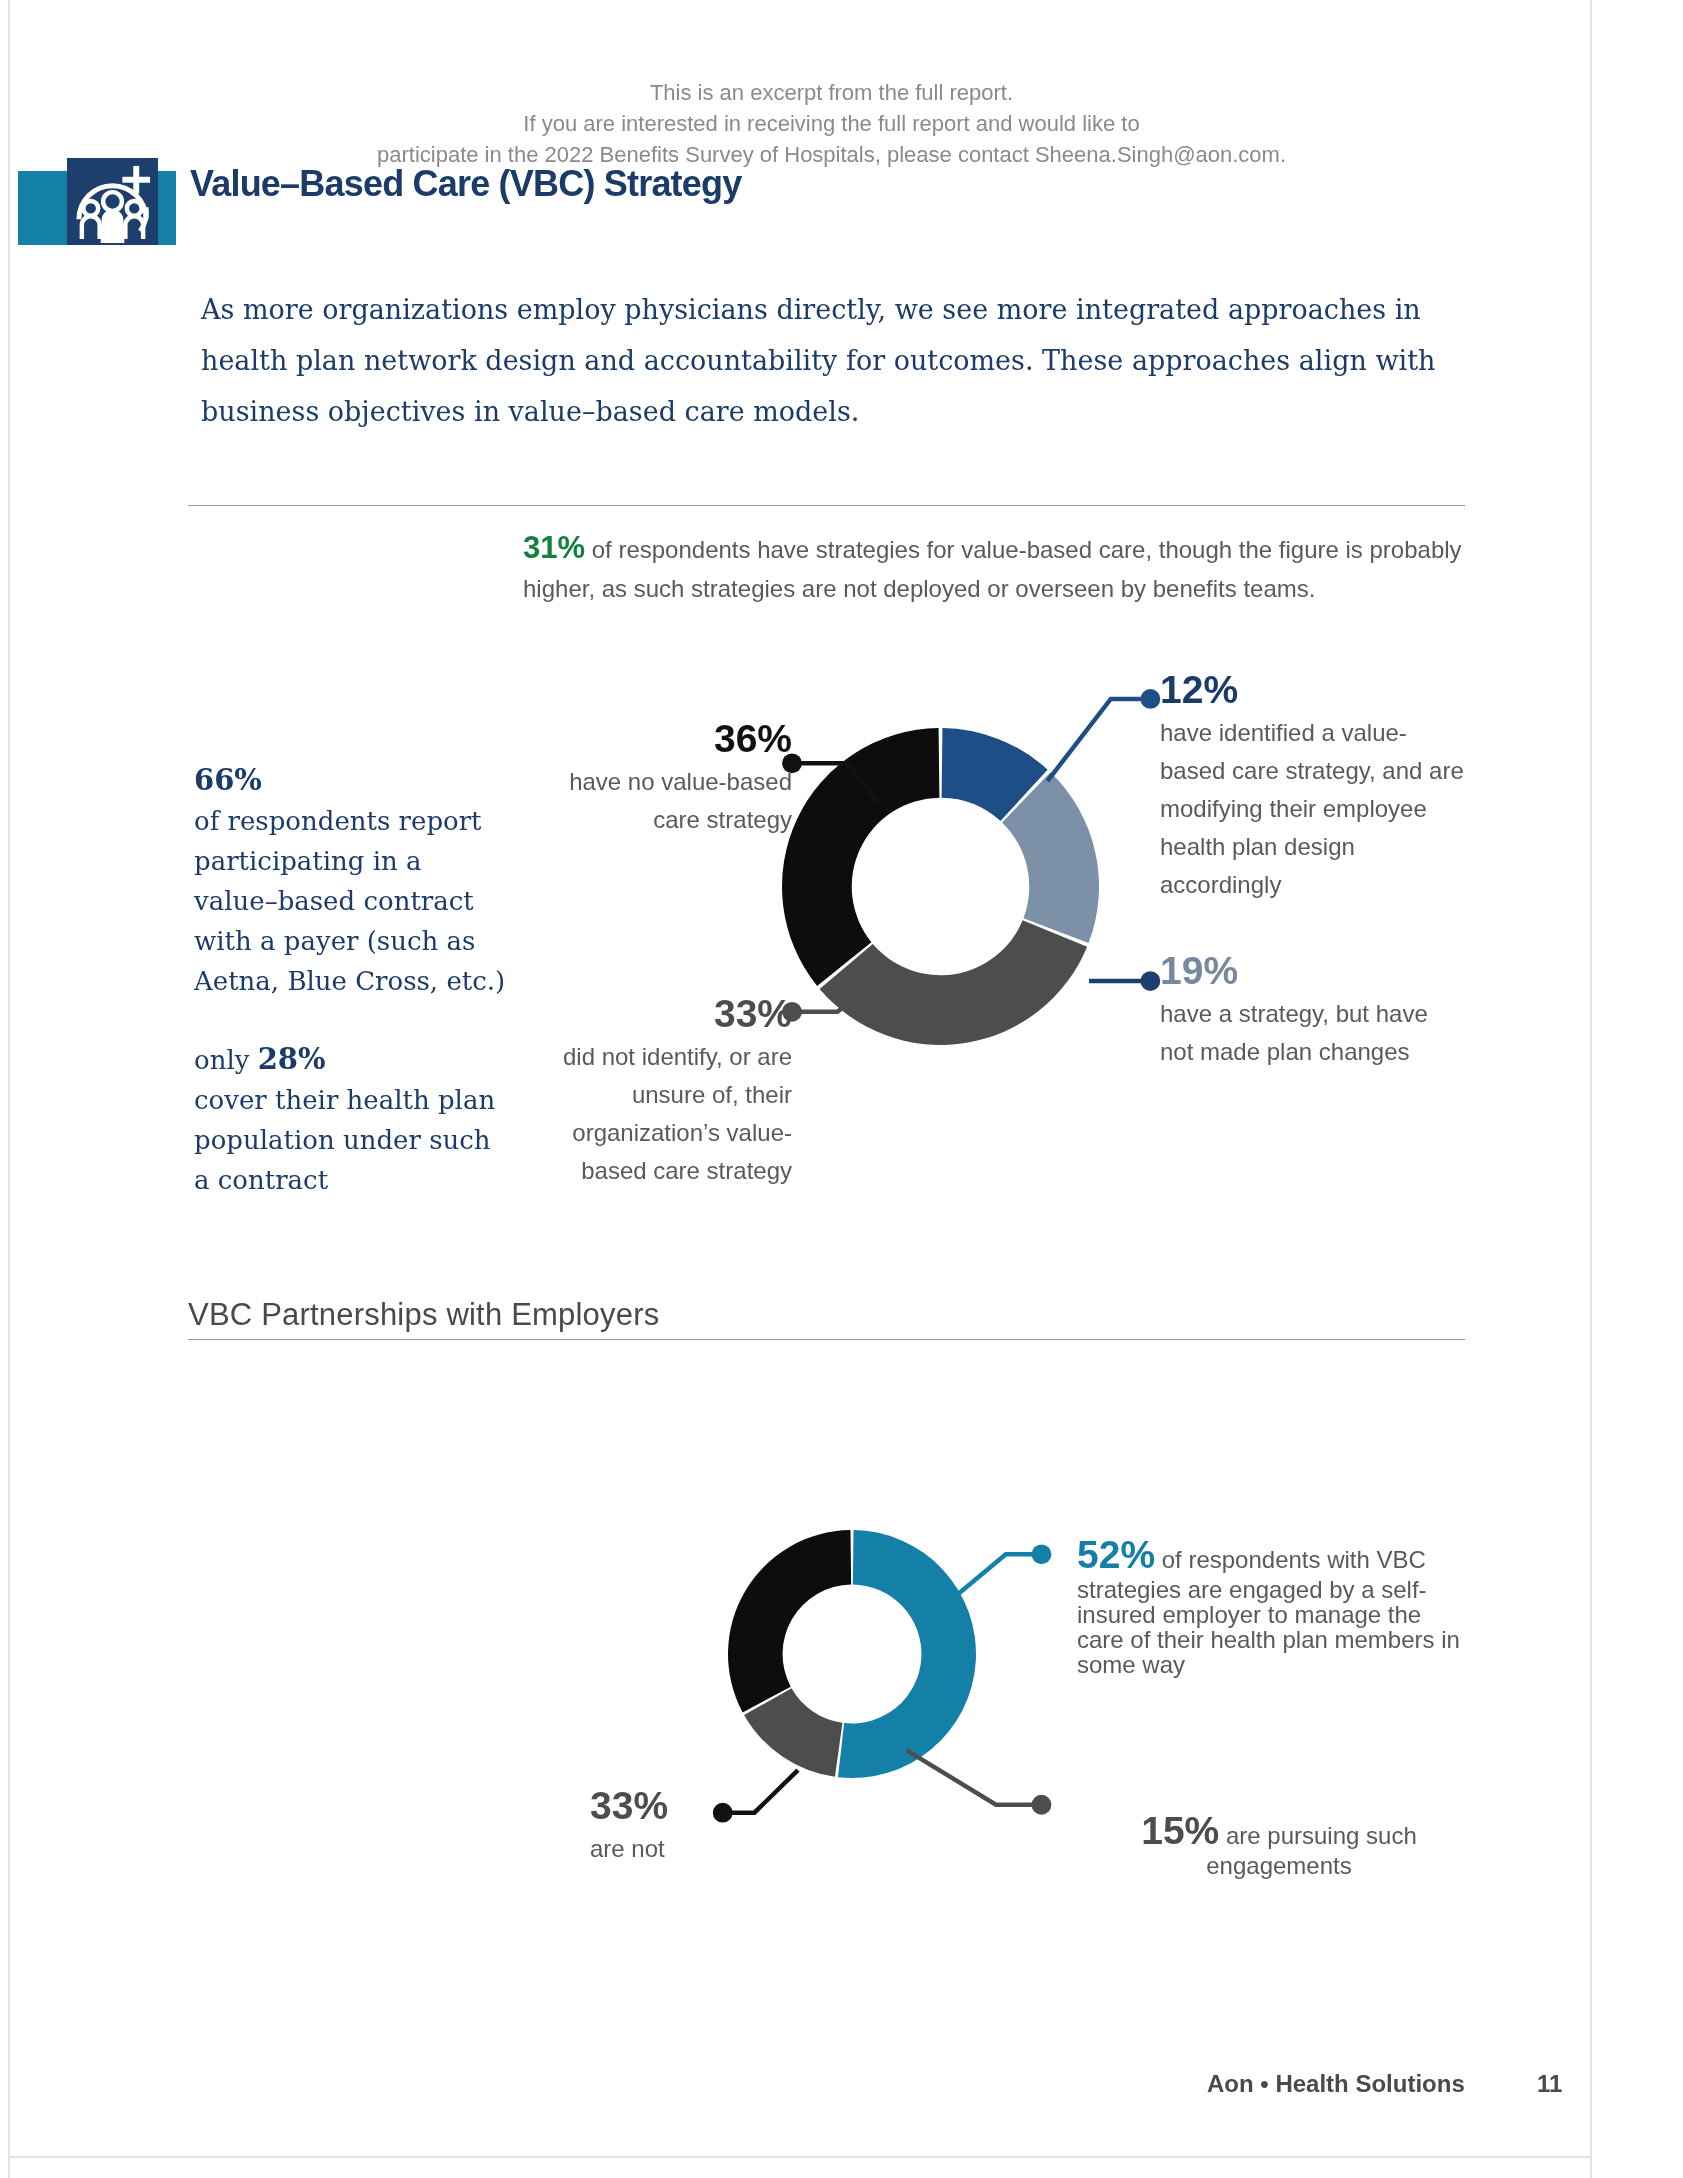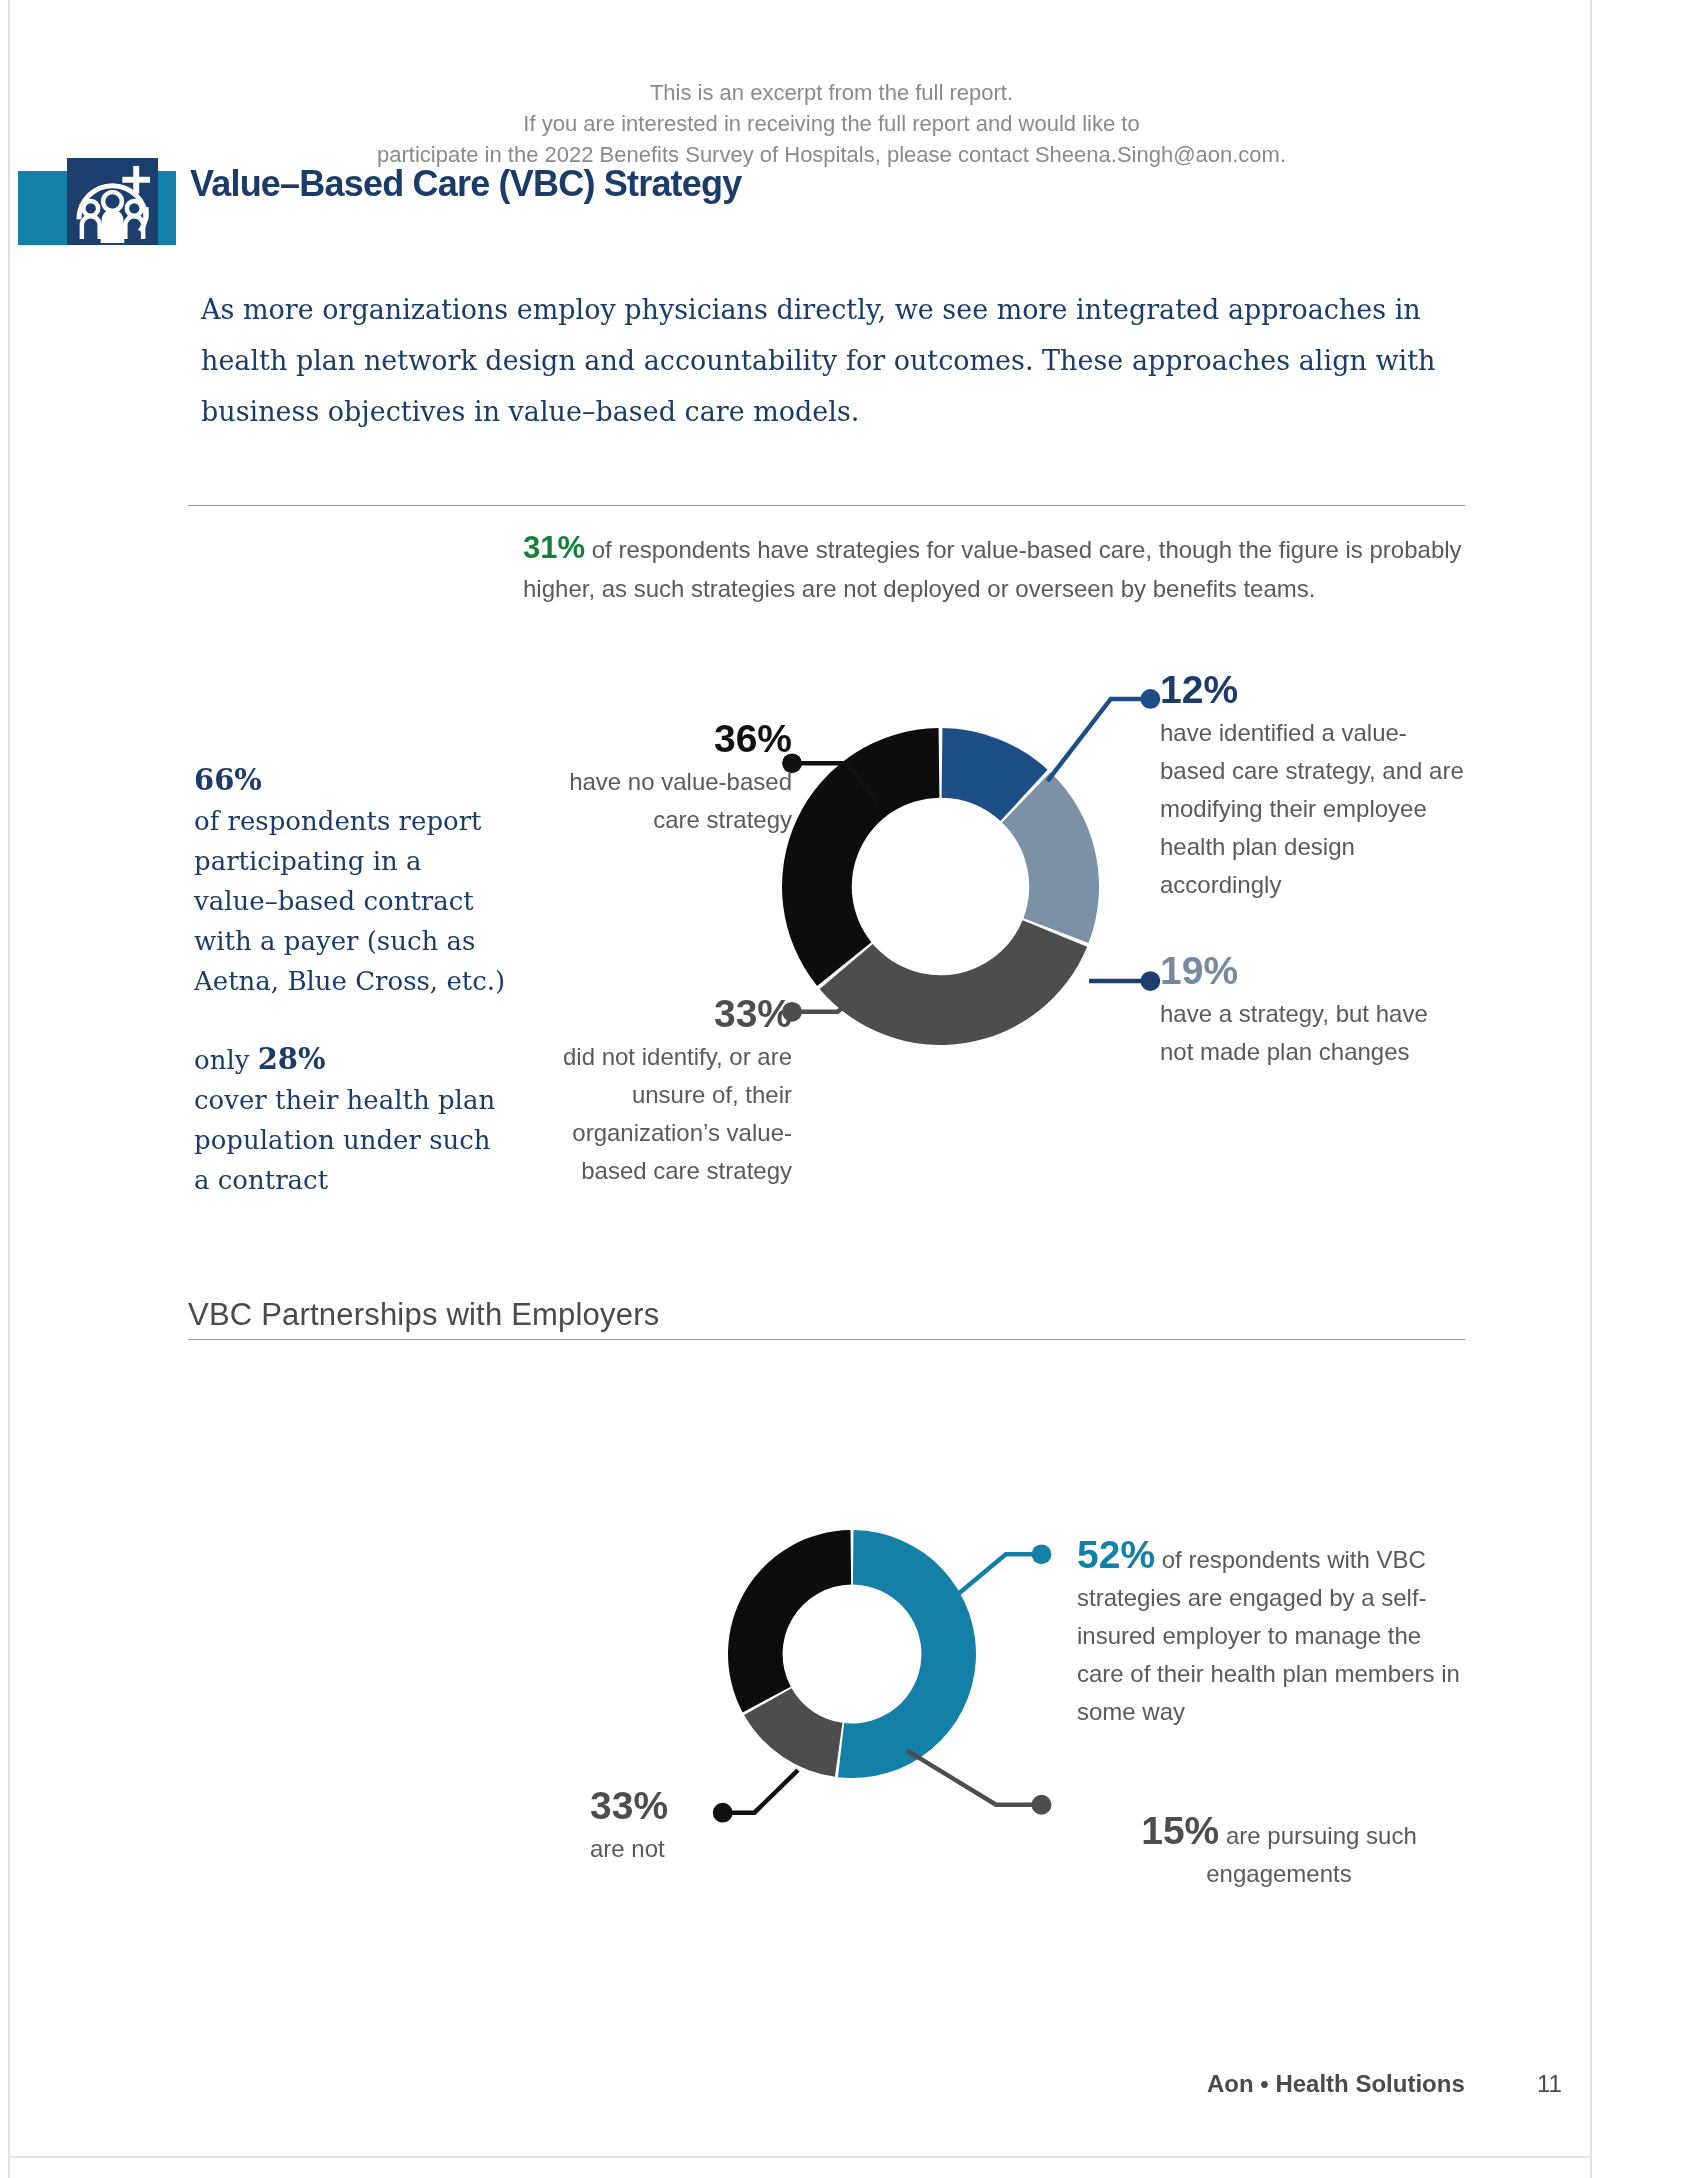--- a/index.html
+++ b/index.html
@@ -147,21 +147,21 @@
     font-size: 39px;
   }
   .callout .desc {
     font-size: 24px;
     line-height: 38px;
     color: #5a5a5a;
     display: block;
   }
   .callout .desc-inline {
     font-size: 24px;
-    line-height: 38px;
+    line-height: 25px;
     color: #5a5a5a;
   }
 
   
   #callout-36 { left: 535px; top: 715px; width: 257px; text-align: right; }
   #callout-36 .num { color: #111111; }
   #callout-33 { left: 535px; top: 990px; width: 257px; text-align: right; }
   #callout-33 .num { color: #4d4d4d; }
   #callout-12 { left: 1160px; top: 666px; width: 307px; text-align: left; }
   #callout-12 .num { color: #1b3c69; }
@@ -185,21 +185,21 @@
     font-weight: bold;
     font-family: "Liberation Sans", sans-serif;
     white-space: nowrap;
     margin-left: 9px;
   }
   #footer-page {
     position: absolute;
     left: 1537px; top: 2070px;
     color: #4a4a4a;
     font-size: 24px;
-    font-weight: normal;
+    font-weight: bold;
     font-family: "Liberation Sans", sans-serif;
   }
 </style>
 </head>
 <body>
 
 <div id="page">
 
   <div class="page-border-l"></div>
   <div class="page-border-r"></div>

